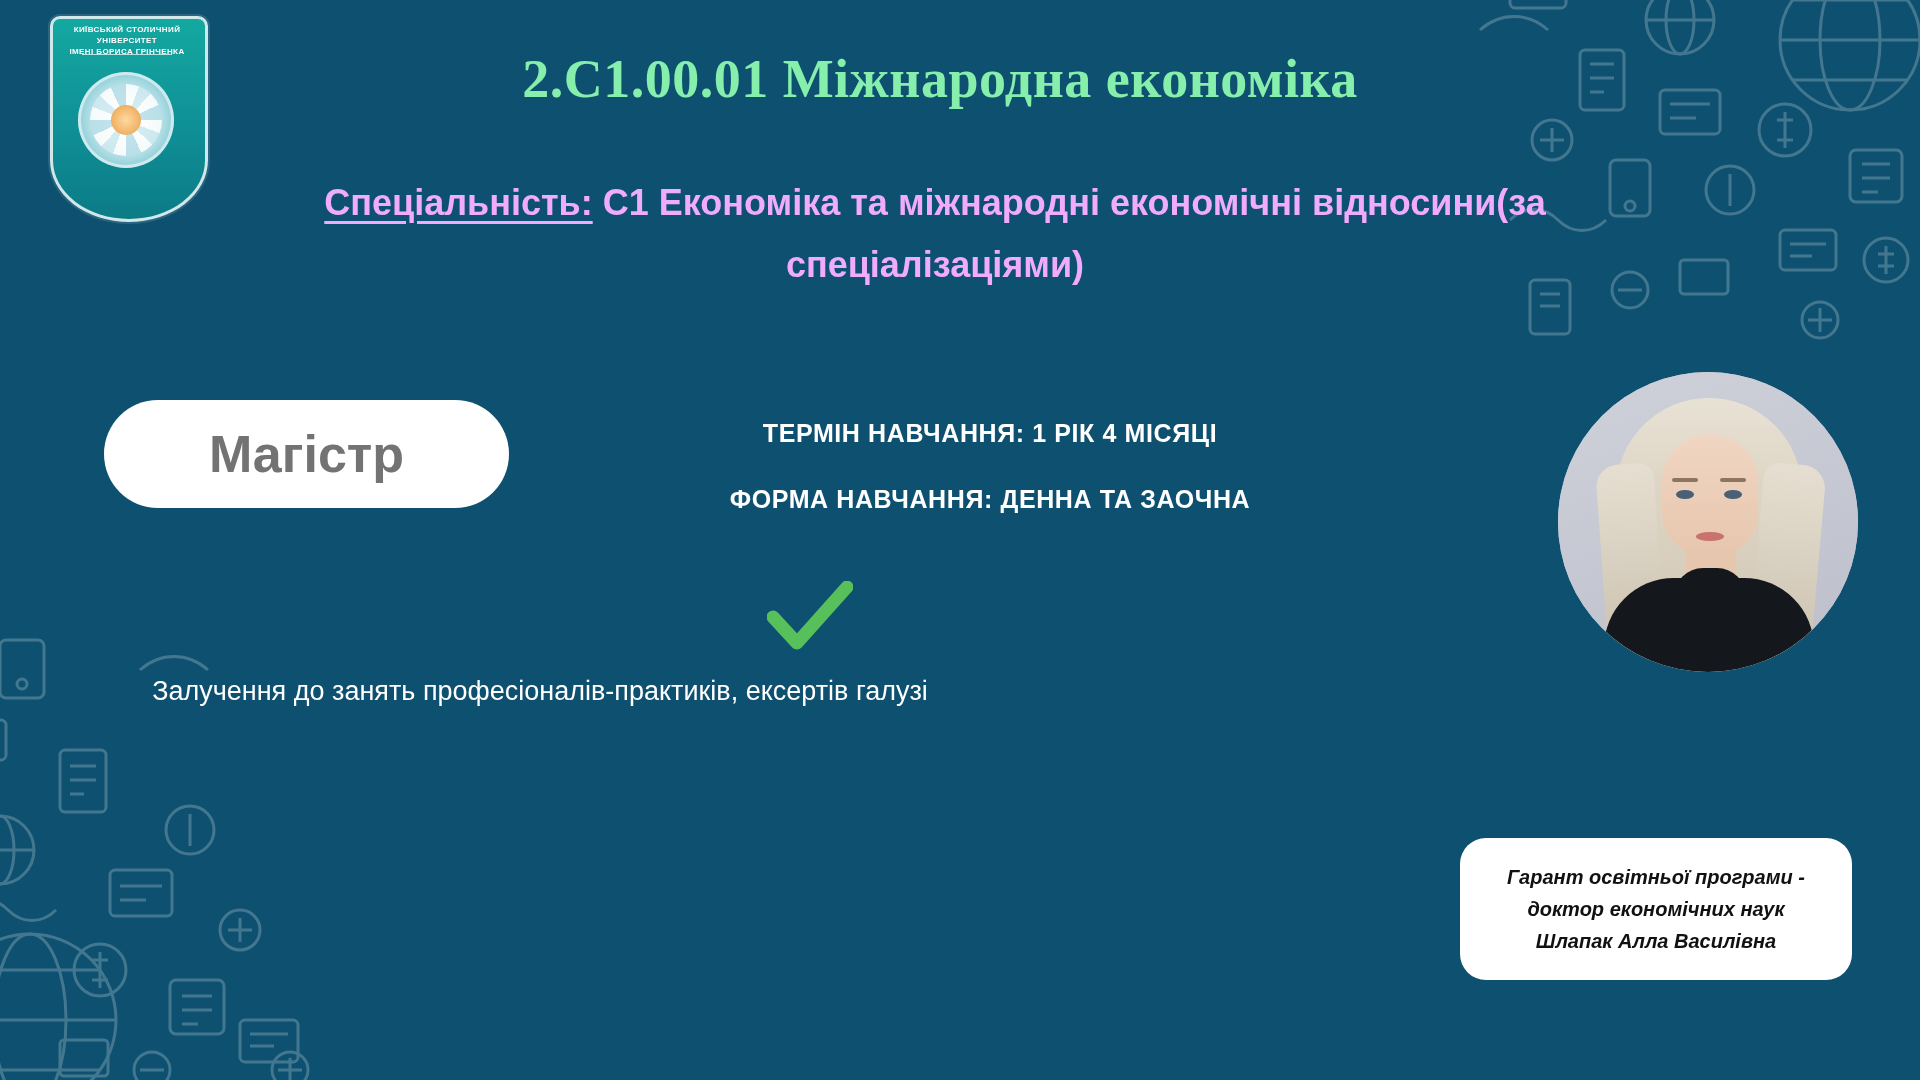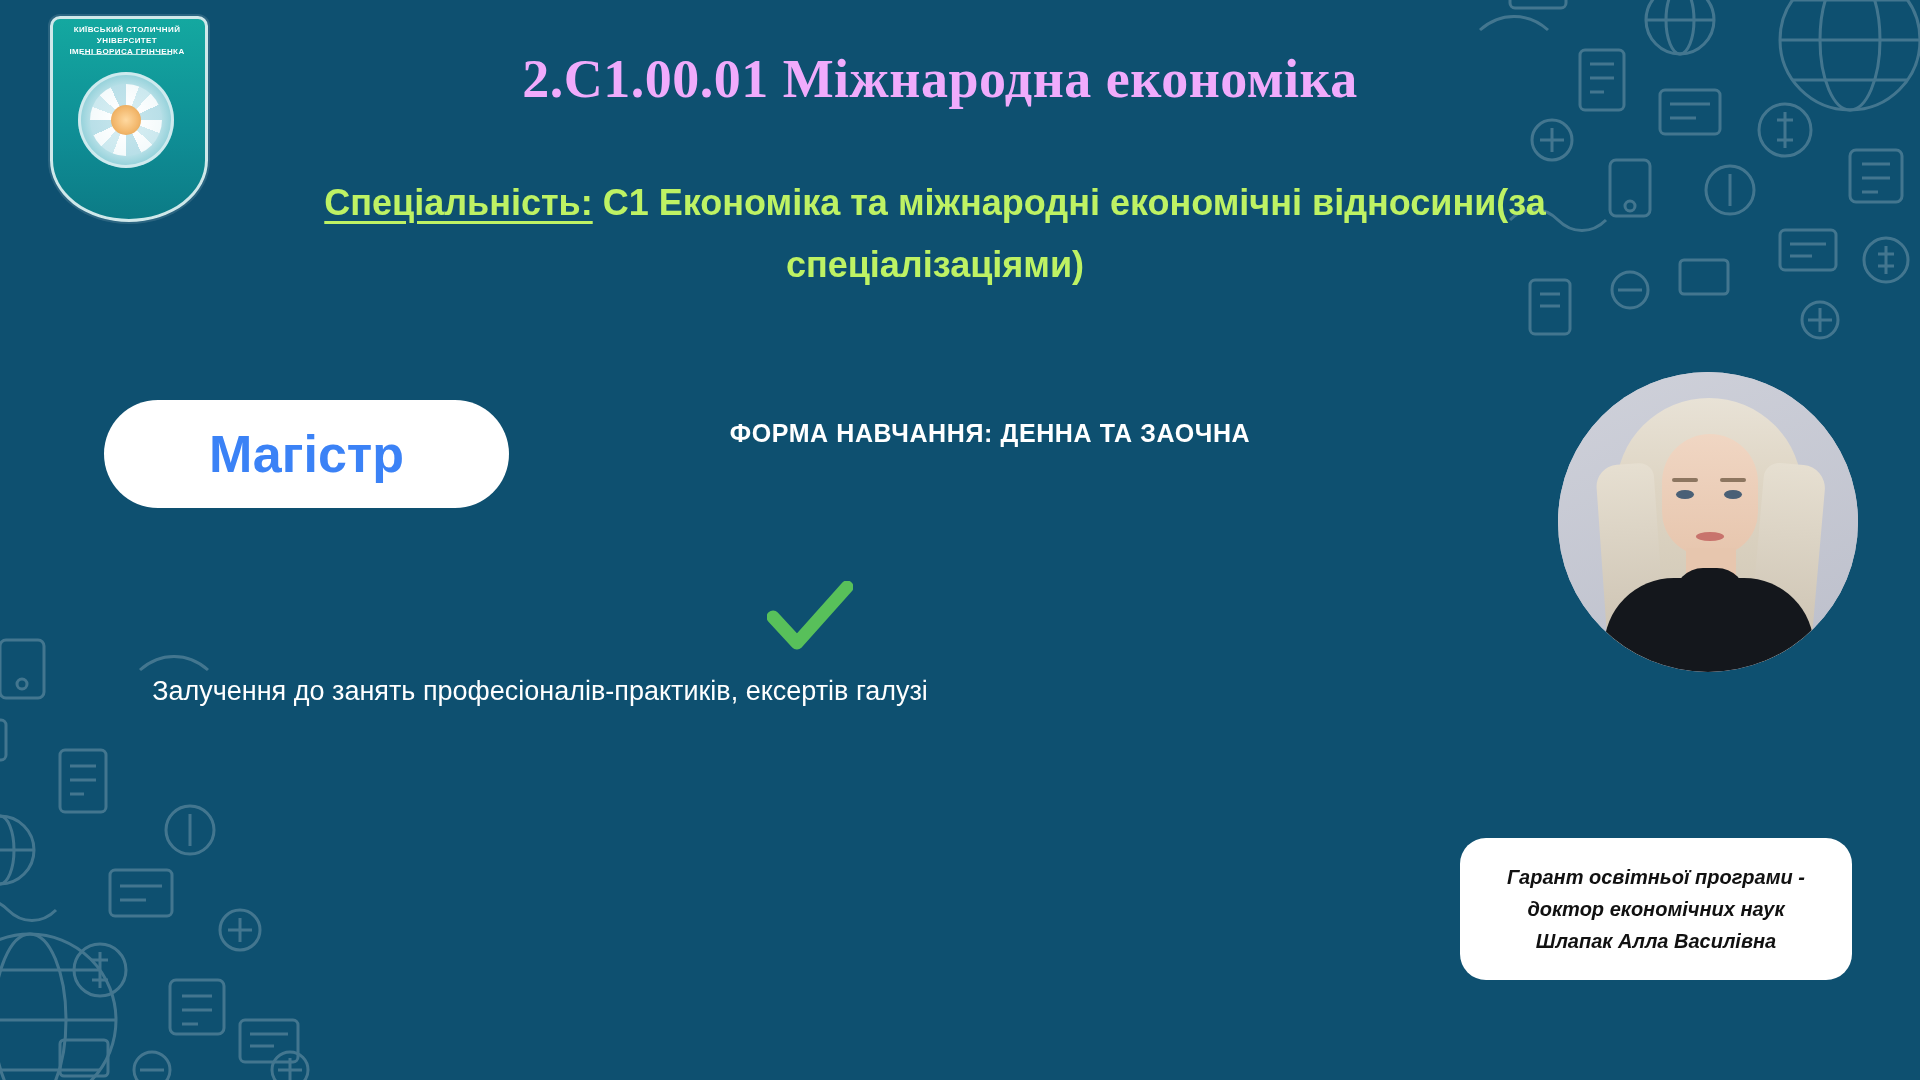--- a/index.html
+++ b/index.html
@@ -106,33 +106,33 @@
     background: radial-gradient(circle, #ffd9a0 0%, #f2b66a 60%, #d89a4e 100%);
   }
 
   
   .title {
     position: absolute;
     left: 300px;
     top: 48px;
     width: 1280px;
     text-align: center;
-    color: #f0abfc;
+    color: #86efac;
     font-family: "Liberation Serif", serif;
     font-weight: bold;
     font-size: 54px;
     letter-spacing: .5px;
   }
   .subtitle {
     position: absolute;
     left: 290px;
     top: 172px;
     width: 1290px;
     text-align: center;
-    color: #bef264;
+    color: #f0abfc;
     font-size: 36px;
     font-weight: bold;
     line-height: 62px;
   }
   .subtitle .lbl {
     text-decoration: underline;
     text-underline-offset: 6px;
   }
 
   
@@ -140,21 +140,21 @@
     position: absolute;
     left: 104px;
     top: 400px;
     width: 405px;
     height: 108px;
     background: #ffffff;
     border-radius: 54px;
     display: flex;
     align-items: center;
     justify-content: center;
-    color: #3b82f6;
+    color: #737373;
     font-size: 52px;
     font-weight: bold;
   }
 
   
   .info {
     position: absolute;
     left: 600px;
     top: 400px;
     width: 780px;
@@ -361,20 +361,21 @@
   <div class="subtitle">
     <span class="lbl">Спеціальність:</span>
     <span>С1 Економіка та міжнародні економічні відносини(за спеціалізаціями)</span>
   </div>
 
   <div class="pill">
     <span>Магістр</span>
   </div>
 
   <div class="info">
+    <div>ТЕРМІН НАВЧАННЯ:  1 РІК  4 МІСЯЦІ</div>
     <div>ФОРМА НАВЧАННЯ: ДЕННА ТА ЗАОЧНА</div>
   </div>
 
   <div class="bullets">
 
     <div class="bullet b1">
       <div class="check">
         <svg width="86" height="78" viewBox="0 0 86 78" xmlns="http://www.w3.org/2000/svg">
           <path d="M6 36 L30 62 L80 6" fill="none" stroke="#58c05a" stroke-width="13" stroke-linecap="round" stroke-linejoin="round"></path>
         </svg>

